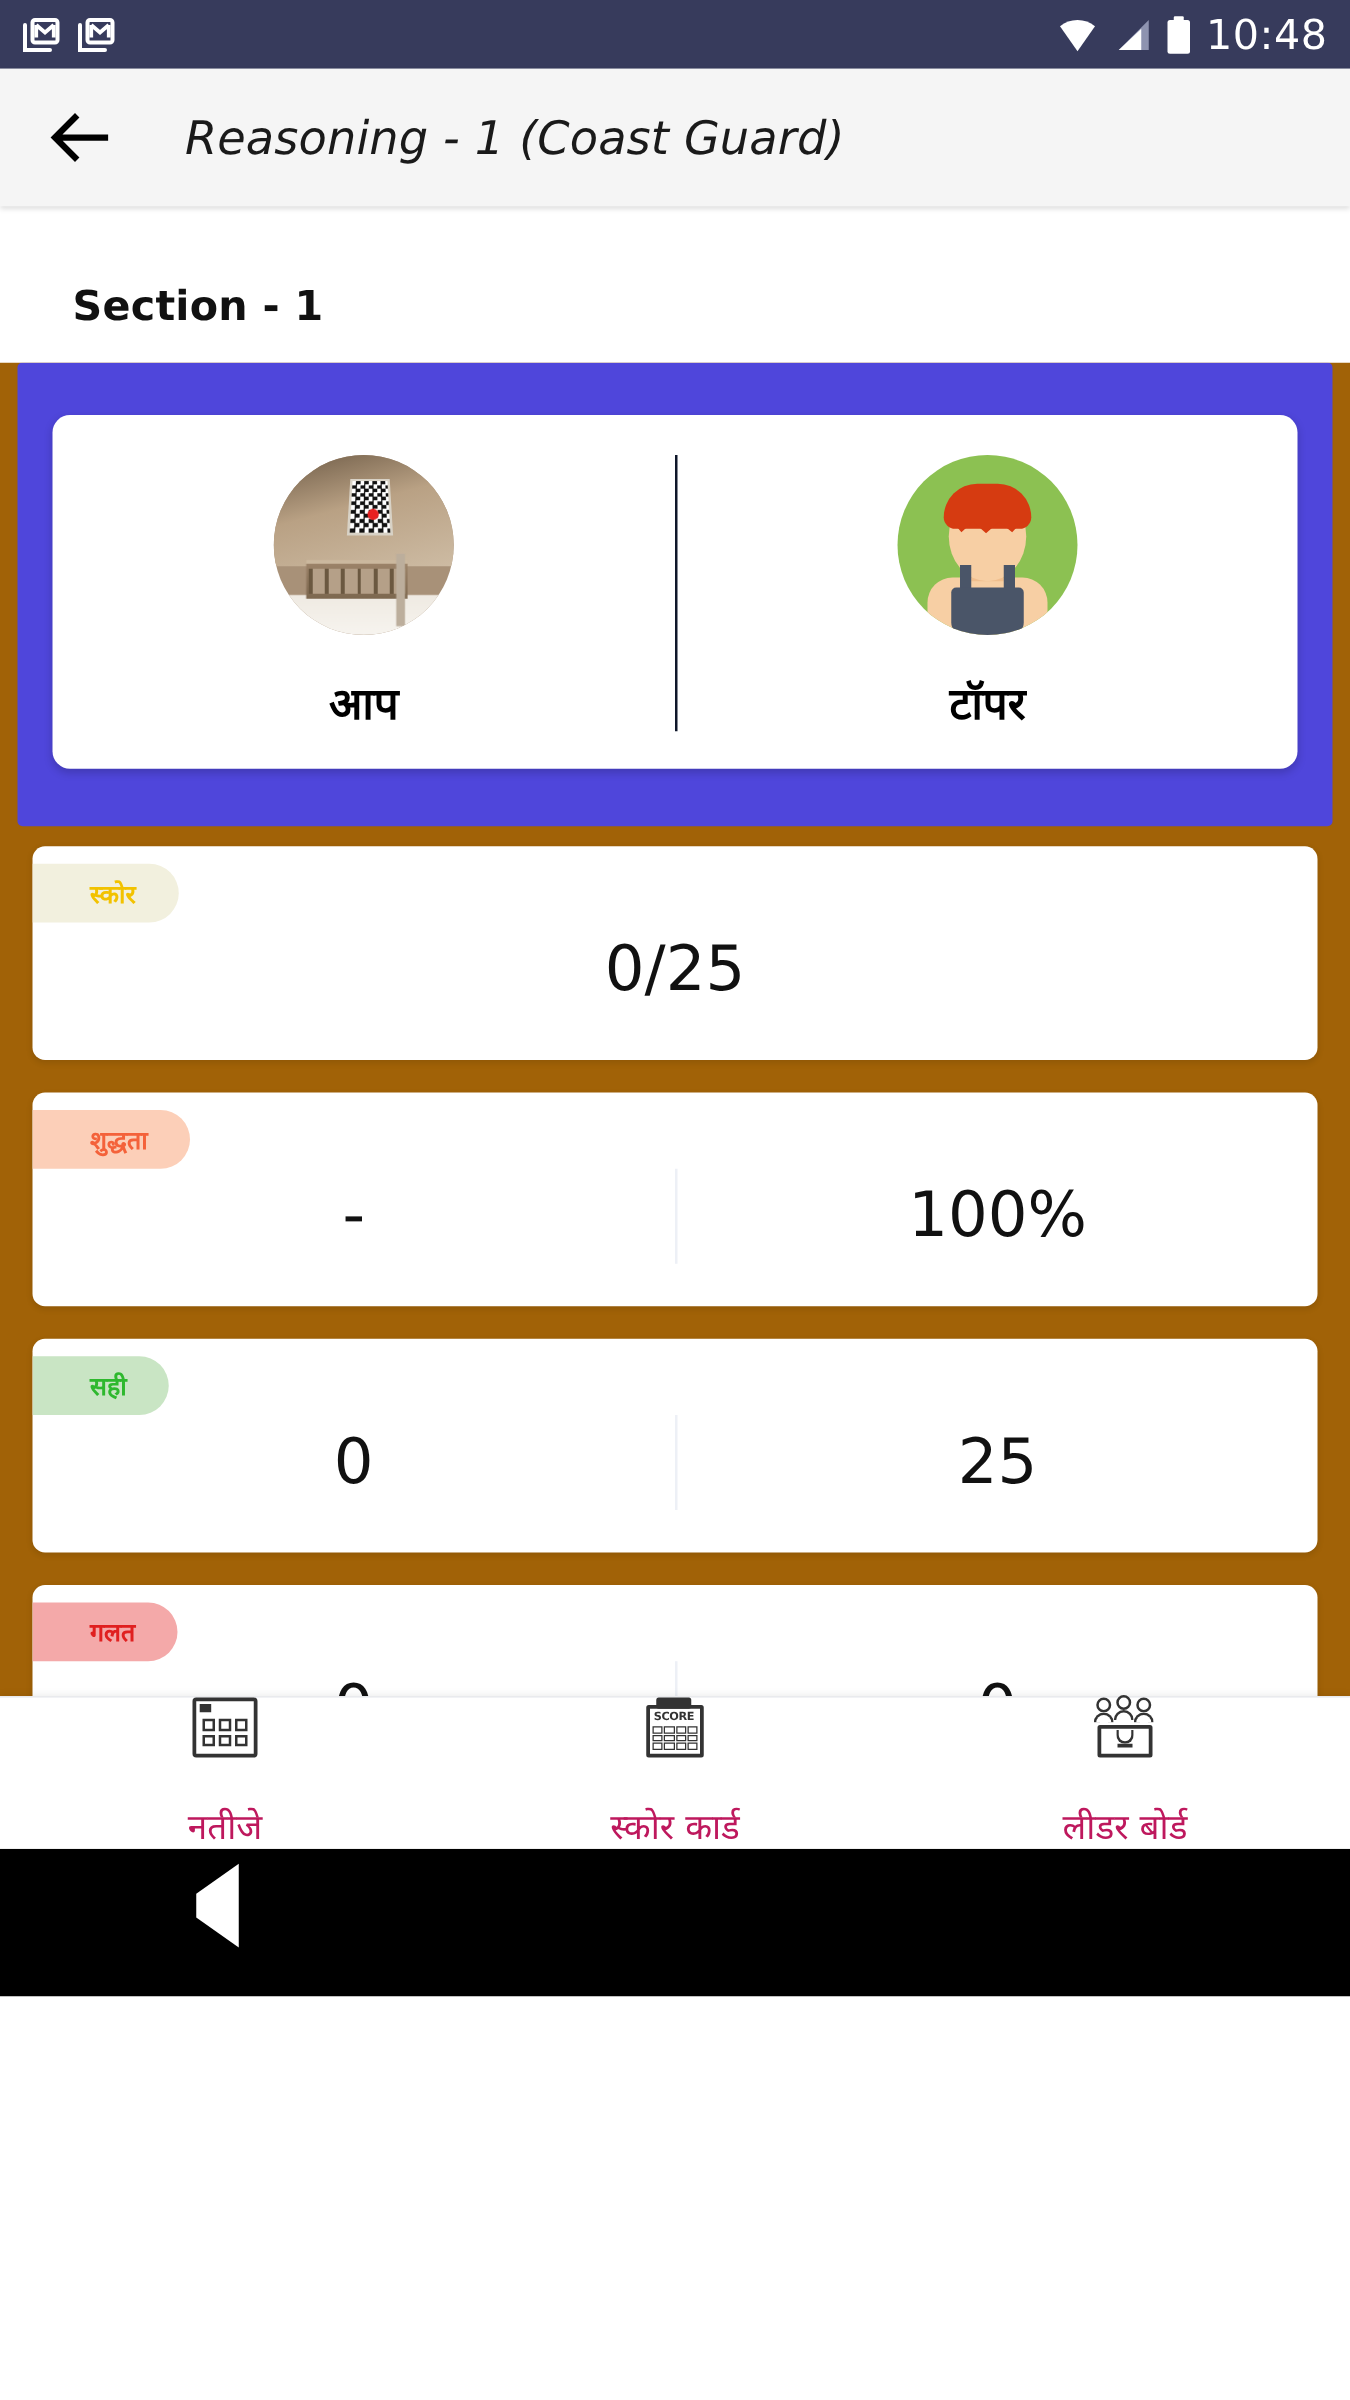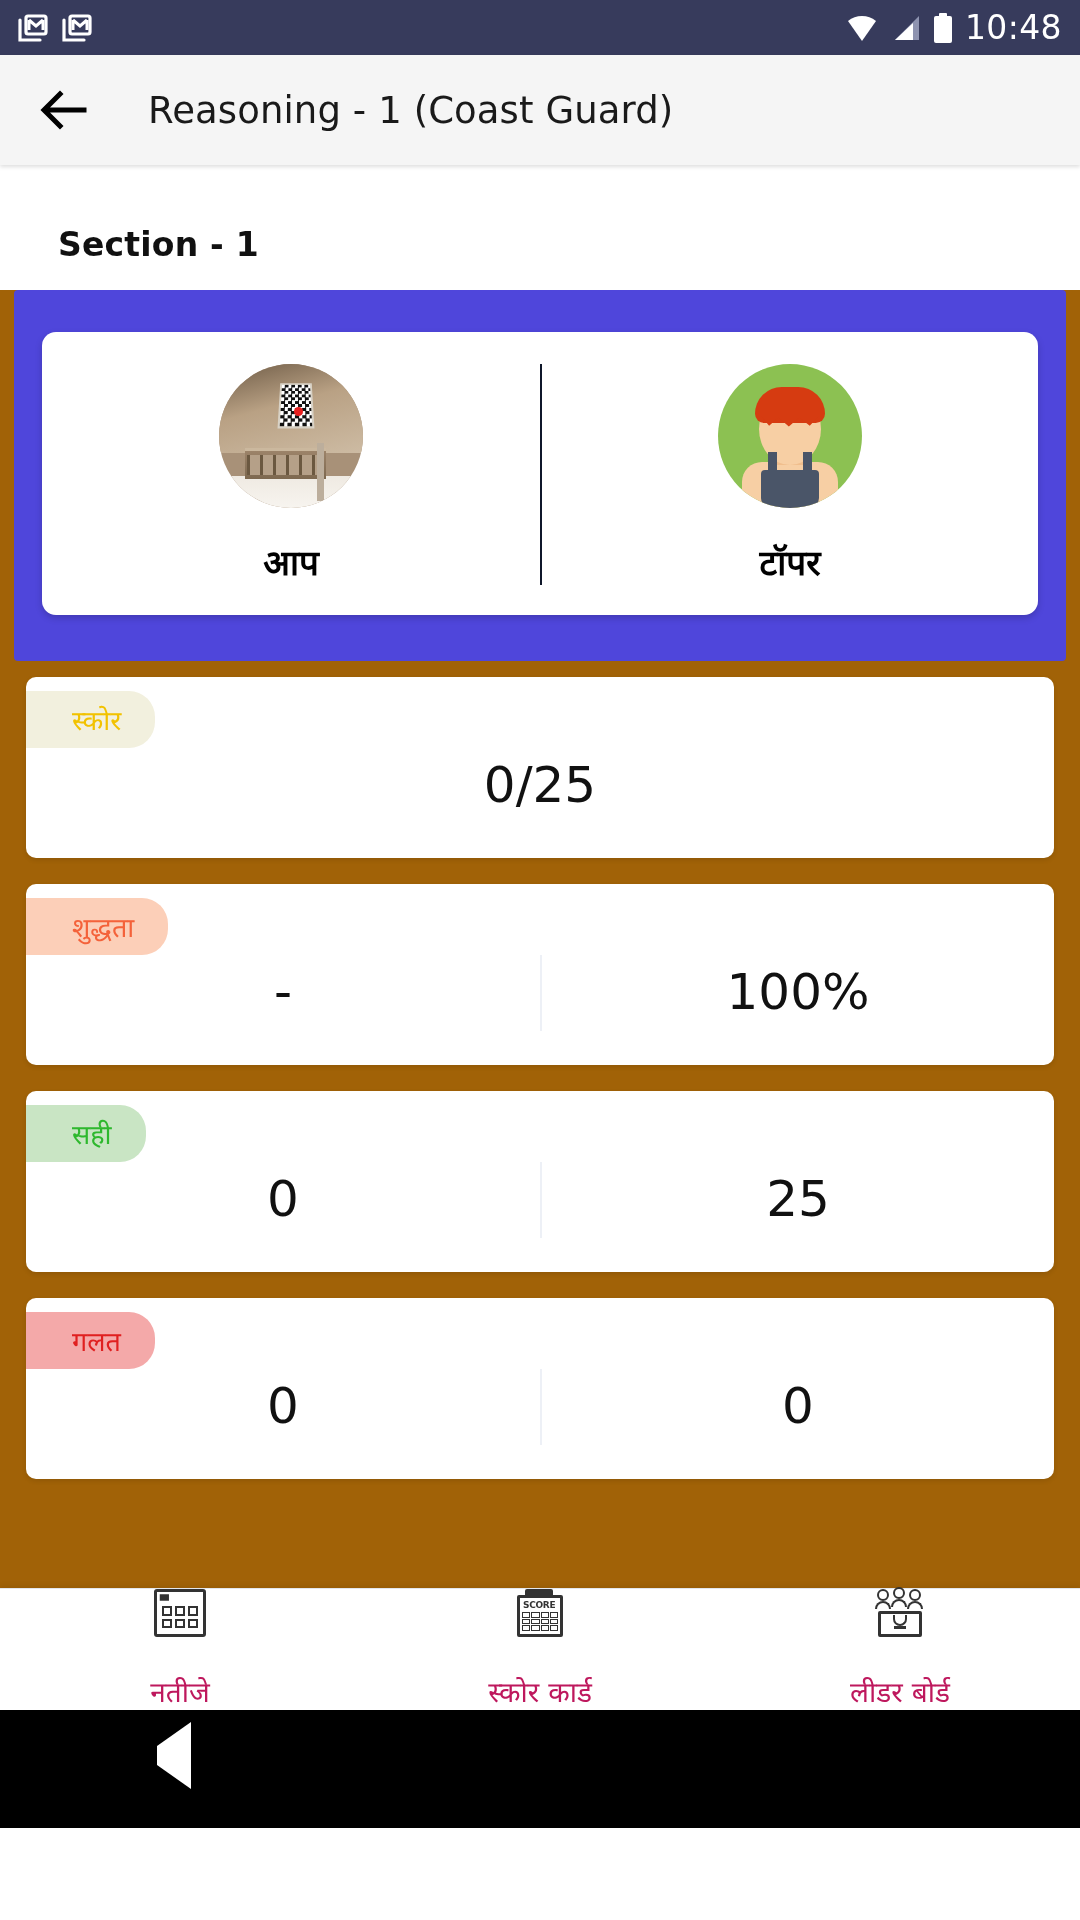--- a/index.html
+++ b/index.html
@@ -2,21 +2,21 @@
 <html><head>
 <meta charset="utf-8">
 <style>
   * { margin:0; padding:0; box-sizing:border-box; }
   html,body { width:1080px; height:1920px; }
   body {
     font-family:"DejaVu Sans","Liberation Sans",sans-serif;
     background:#ffffff;
     overflow:hidden;
   }
-  #app { position:relative; width:1080px; height:1828px; display:flex; flex-direction:column; }
+  #app { position:relative; width:1080px; height:1597px; display:flex; flex-direction:column; }
 
   
   .statusbar {
     height:55px; background:#373B5C; flex:0 0 55px;
     display:flex; align-items:center; padding:0 18px; color:#fff;
   }
   .sb-left { display:flex; align-items:center; gap:14px; }
   .sb-right { margin-left:auto; display:flex; align-items:center; gap:13px; }
   .gmail-ic { width:30px; height:30px; position:relative; }
   .wifi-ic { width:32px; height:28px; }
@@ -28,21 +28,21 @@
 
   
   .appbar {
     height:110px; flex:0 0 110px; background:#F5F5F5;
     display:flex; align-items:center; padding:0 36px;
     box-shadow:0 2px 4px rgba(0,0,0,.13);
     position:relative; z-index:5;
   }
   .backarrow { width:56px; height:56px; flex:0 0 56px; position:relative; cursor:pointer; }
   .appbar-title {
-    margin-left:56px; font-size:37px; color:#1a1a1a; font-weight:400; letter-spacing:.1px;
+    margin-left:56px; font-size:37px; color:#1a1a1a; font-weight:400; letter-spacing:.1px;font-style:italic;
   }
 
   
   .tabstrip {
     flex:0 0 125px; background:#ffffff; display:flex; align-items:flex-end;
     padding-left:30px; position:relative; z-index:3;
   }
   .tab {
     font-size:33px; font-weight:700; color:#111; padding:0 28px 26px 28px;
     position:relative; cursor:pointer; letter-spacing:.2px;
@@ -145,21 +145,21 @@
 
   
   .stats { padding:16px 26px 0 26px; }
   .stat-card {
     background:#fff; border-radius:10px; margin-bottom:26px;
     box-shadow:0 2px 5px rgba(0,0,0,.11);
     position:relative; padding-bottom:34px; overflow:hidden;
   }
   .stat-badge {
     display:inline-block; margin-left:0; padding:10px 34px 10px 46px;
-    border-radius:0 26px 26px 0; font-size:27px; font-weight:400;
+    border-radius:0 26px 26px 0; font-size:20px; font-weight:700;
     position:relative; top:14px;
   }
   .stat-values { display:flex; margin-top:14px; }
   .stat-cell {
     flex:1 1 50%; text-align:center; font-size:50px; color:#111; font-weight:400;
     padding:8px 0 10px 0;
   }
   .stat-cell + .stat-cell { border-left:2px solid #EDF0F6; }
 
   

